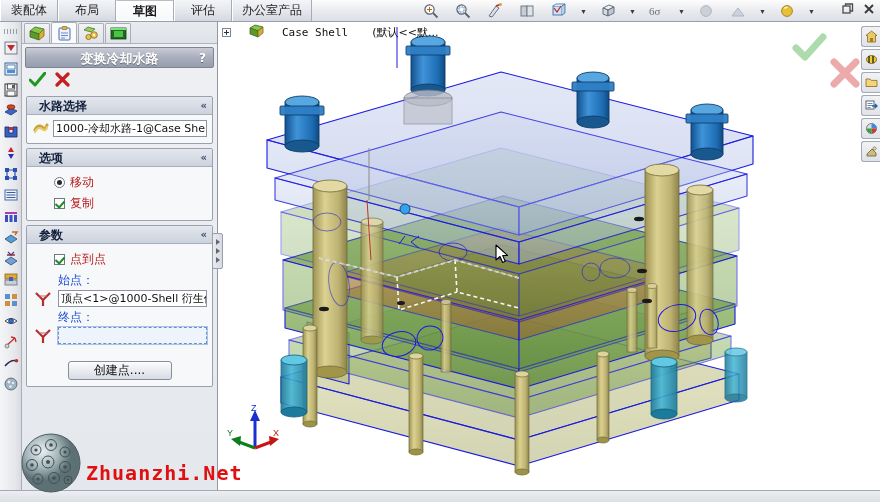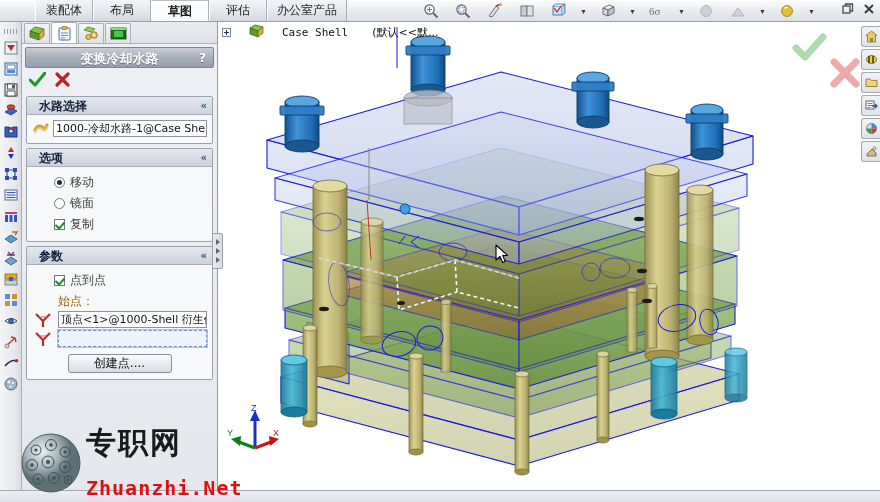--- a/index.html
+++ b/index.html
@@ -12,21 +12,21 @@
     -webkit-font-smoothing:none;
   }
   .app { position:absolute; inset:0; width:880px; height:502px; }
 
   
   .ribbon-bar {
     position:absolute; left:0; top:0; width:880px; height:22px;
     background:linear-gradient(#fdfdfd,#e8eaee 55%,#dcdfe6);
     border-bottom:1px solid #9aa0ab;
   }
-  .ribbon-tabs { position:absolute; left:0; top:0; display:flex; height:28px;margin-left:35px; }
+  .ribbon-tabs { position:absolute; left:0; top:0; display:flex; height:28px; }
   .rtab {
     min-width:58px; height:21px; line-height:20px; text-align:center;
     padding:0 9px; font-size:12px; color:#1c1c1c;
     background:linear-gradient(#f4f5f8,#e2e5ea 60%,#d4d8df);
     border-right:1px solid #a7acb6; border-left:1px solid #ffffff;
     font-family:"DejaVu Sans","Liberation Sans",sans-serif;
   }
   .rtab.active {
     background:linear-gradient(#ffffff,#f7f8fa);
     border-top:1px solid #b9bdc6; border-bottom:1px solid transparent;
@@ -94,34 +94,34 @@
   .selrow .sicon { width:17px; height:16px; flex:0 0 17px; display:flex; align-items:center; justify-content:center;}
   .tbox {
     flex:1; height:17px; background:#ffffff; border:1px solid #8d93a0;
     font-size:11px; line-height:15px; padding:0 2px; color:#101010;
     white-space:nowrap; overflow:hidden;
     font-family:"DejaVu Sans","Liberation Sans",sans-serif;
   }
   .tbox.sel { background:#ffffff; }
   .tbox.empty { border:1px dashed #6d8fc4; background:#eef4fc; outline:1px solid #a9c4e8;}
 
-  .opt { display:flex; align-items:center; gap:5px; height:21px; padding-left:22px; font-size:12px; color:#404040;
+  .opt { display:flex; align-items:center; gap:5px; height:21px; padding-left:22px; font-size:12px; color:#b91c1c;
      font-family:"DejaVu Sans","Liberation Sans",sans-serif;}
   .radio { width:11px; height:11px; border-radius:50%; background:#fff; border:1px solid #707885;
      display:flex; align-items:center; justify-content:center; }
   .radio.on:after { content:""; width:5px; height:5px; border-radius:50%; background:#2a2a2a; }
   .cbx { width:11px; height:11px; background:#fff; border:1px solid #707885; position:relative; }
   .cbx.on:after { content:""; position:absolute; left:2px; top:0px; width:4px; height:7px;
      border:solid #1d8a26; border-width:0 2px 2px 0; transform:rotate(42deg); }
 
-  .plabel { font-size:12px; color:#a16207; padding-left:26px; margin:2px 0 1px;
+  .plabel { font-size:12px; color:#1d4ed8; padding-left:26px; margin:2px 0 1px;
      font-family:"DejaVu Sans","Liberation Sans",sans-serif;}
   .prow { display:flex; align-items:center; gap:4px; margin-bottom:2px;}
   .prow .picon { width:22px; height:17px; flex:0 0 22px; display:flex; align-items:center; justify-content:center;}
-  .btnrow { display:flex; justify-content:center; margin-top:7px; }
+  .btnrow { display:flex; justify-content:center; margin-top:17px; }
   .btn {
     min-width:104px; height:19px; line-height:17px; text-align:center; font-size:12px;
     background:linear-gradient(#fcfcfd,#e6e9ef 60%,#d7dbe3);
     border:1px solid #878e9b; border-radius:3px; color:#101010;
     font-family:"DejaVu Sans","Liberation Sans",sans-serif;
   }
 
   
   .splitter { position:absolute; left:212px; top:233px; width:11px; height:36px;
     background:linear-gradient(90deg,#e9ebef,#d7dae1); border:1px solid #9aa0ab; border-radius:2px;
@@ -799,24 +799,20 @@
       <div class="sect-h">
         <span>选项</span>
         <span class="chev">«</span>
       </div>
       <div class="sect-b">
         <div class="opt">
           <span class="radio on"></span>
           <span>移动</span>
         </div>
         <div class="opt">
-          <span class="radio"></span>
-          <span>镜面</span>
-        </div>
-        <div class="opt">
           <span class="cbx on"></span>
           <span>复制</span>
         </div>
       </div>
     </div>
 
     <div class="sect">
       <div class="sect-h">
         <span>参数</span>
         <span class="chev">«</span>
@@ -832,20 +828,21 @@
           <span class="picon">
             <svg width="20" height="16" viewBox="0 0 20 16">
               <path d="M3 2 L10 9 L17 2" stroke="#b03030" stroke-width="2.2" fill="none"></path>
               <path d="M10 9 L10 15" stroke="#b03030" stroke-width="2.2"></path>
               <path d="M6 5 L14 5" stroke="#d06060" stroke-width="1"></path>
             </svg>
           </span>
           <div class="tbox sel">顶点&lt;1&gt;@1000-Shell 衍生件_基</div>
         </div>
 
+        <div class="plabel">终点：</div>
         <div class="prow">
           <span class="picon">
             <svg width="20" height="16" viewBox="0 0 20 16">
               <path d="M3 2 L10 9 L17 2" stroke="#b03030" stroke-width="2.2" fill="none"></path>
               <path d="M10 9 L10 15" stroke="#b03030" stroke-width="2.2"></path>
               <path d="M6 5 L14 5" stroke="#d06060" stroke-width="1"></path>
             </svg>
           </span>
           <div class="tbox empty"></div>
         </div>
@@ -890,19 +887,18 @@
           <circle cx="45" cy="20" r="1.6"></circle>
         <circle cx="12" cy="33" r="1.8"></circle>
           <circle cx="28" cy="30" r="2"></circle>
           <circle cx="45" cy="35" r="1.8"></circle>
         <circle cx="18" cy="47" r="1.6"></circle>
           <circle cx="34" cy="46" r="1.8"></circle>
           <circle cx="48" cy="48" r="1.4"></circle>
       </g>
     </svg>
     <div class="wm-txt">
-      <div class="wm-cn">专职网</div>
       <div class="wm-en">Zhuanzhi.Net</div>
     </div>
   </div>
 
   <div class="statusbar"></div>
 </div>
 
 </body></html>

